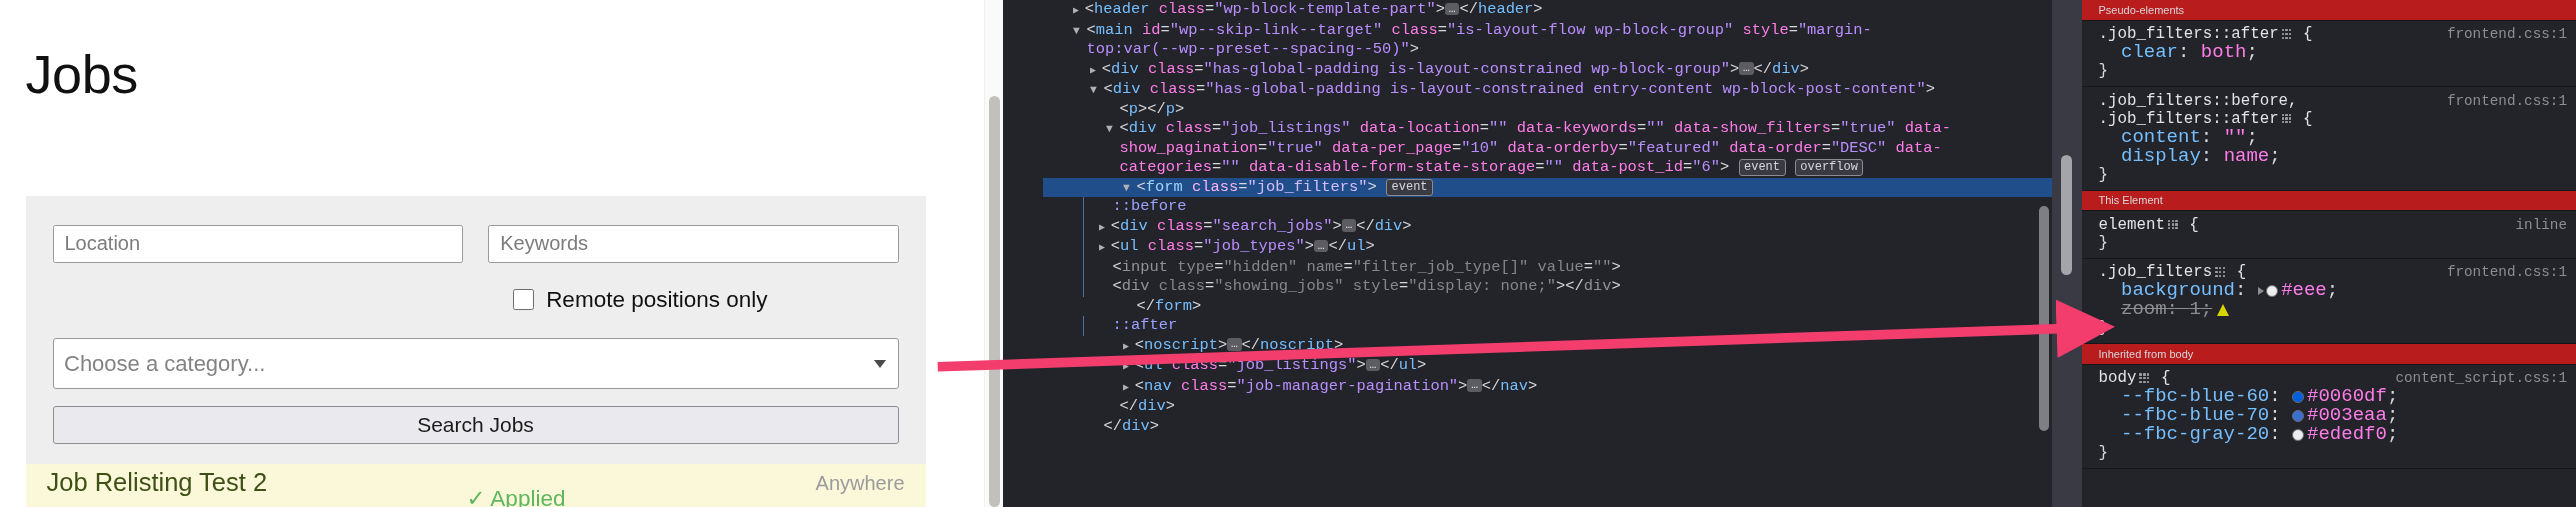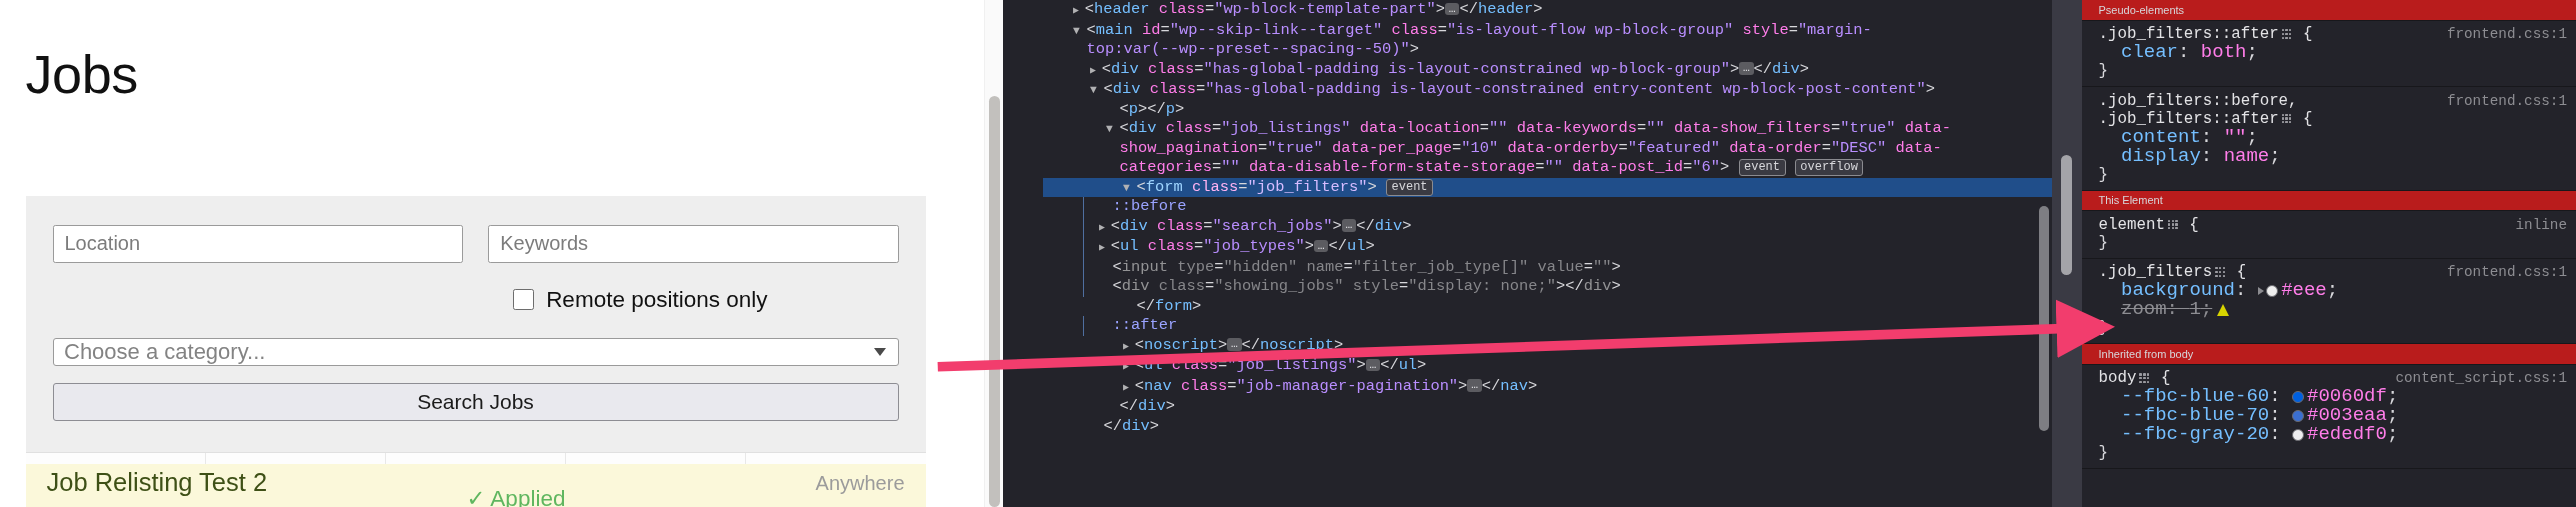--- a/index.html
+++ b/index.html
@@ -79,21 +79,21 @@
     display:inline-block;
   }
   .remote-label {
     font-size:22.5px;
     color:#111;
     font-family:"Liberation Sans", sans-serif;
   }
 
   .select-wrap {
     margin-top:25.5px;
-    height:28px;
+    height:51px;
     background:#ffffff;
     border:0.8px solid #9a9a9a;
     border-radius:3px;
     display:flex;
     align-items:center;
     padding:0 10.5px;
     position:relative;
   }
   .select-text { font-size:22px; color:#838383; }
   .select-arrow {

